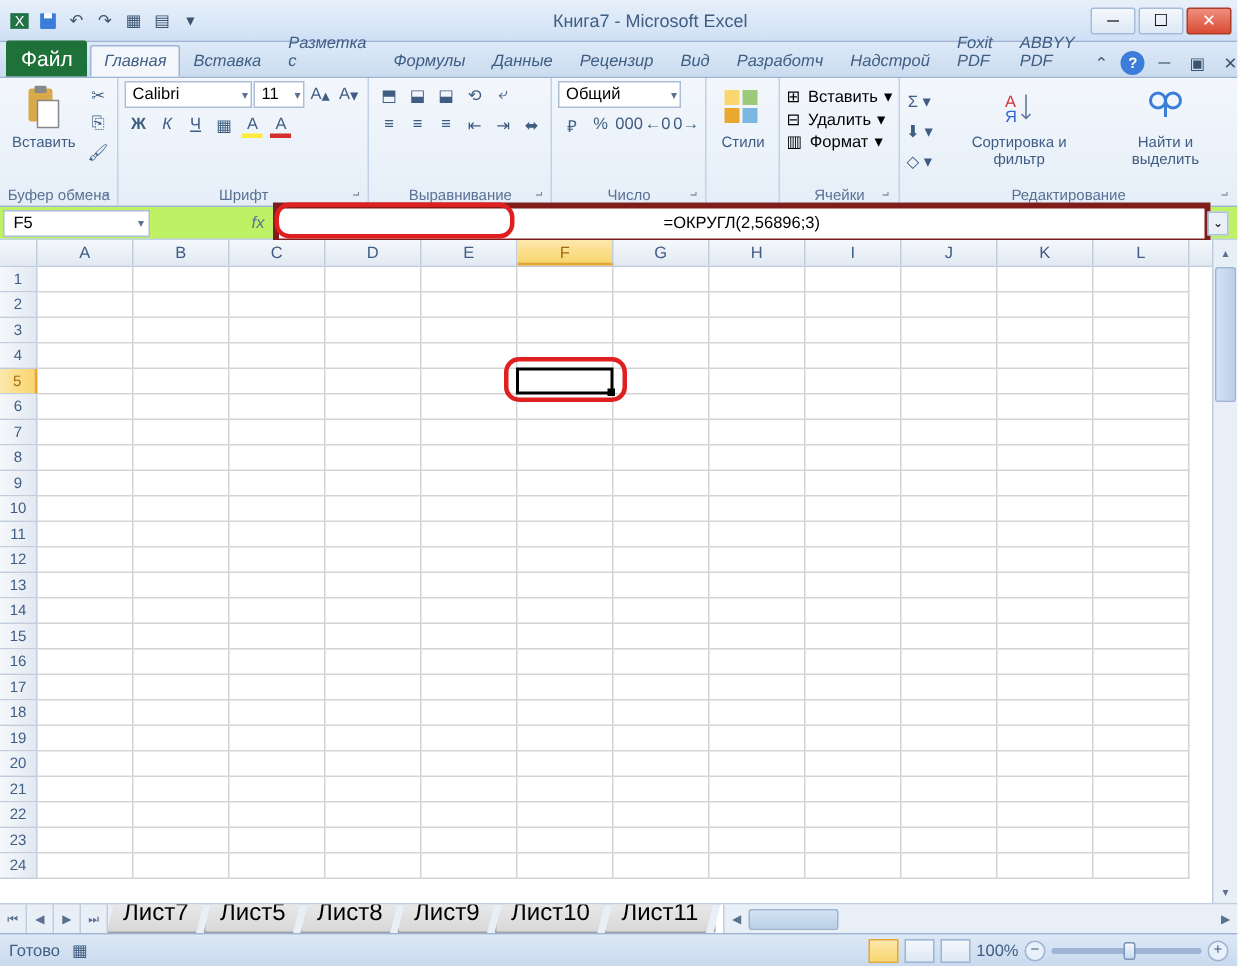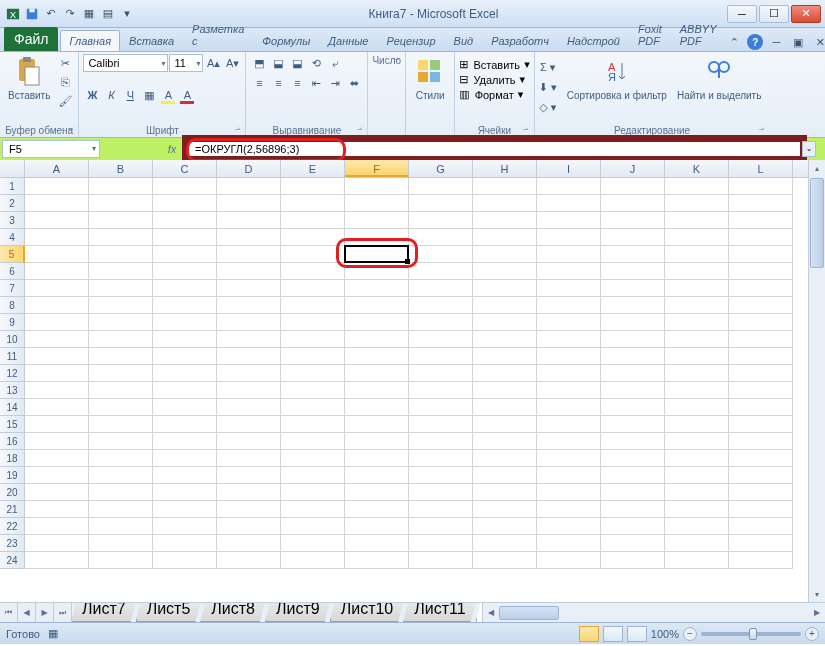--- a/index.html
+++ b/index.html
@@ -36,21 +36,21 @@
 .vstack { display:flex; flex-direction:column; gap:1px; }
 .hstack { display:flex; gap:1px; align-items:center; }
 .combo { border:1px solid #abc0d8; background:#fff; height:18px; padding:0 14px 0 4px; font-size:11px; display:flex; align-items:center; position:relative; }
 .combo::after { content:'▾'; position:absolute; right:2px; font-size:8px; color:#5a7194; }
 
 
 .fbar { height:22px; border-bottom:1px solid #c1d2e7; display:flex; align-items:center; background:#bef264; }
 .namebox { width:98px; border:1px solid #abc0d8; background:#fff; height:18px; margin:0 2px; padding:0 16px 0 6px; display:flex; align-items:center; position:relative; }
 .namebox::after { content:'▾'; position:absolute; right:3px; font-size:8px; color:#5a7194; }
 .fx-btn { width:20px; height:18px; display:flex; align-items:center; justify-content:center; font-style:italic; color:#5a7194; cursor:pointer; }
-.formula-input { flex:1; border:7px solid #7f1d1d; background:#fff; height:28px; margin-right:18px; padding:0 6px; display:flex; align-items:center; position:relative; }
+.formula-input { flex:1; border:4px solid #7f1d1d; background:#fff; height:28px; margin-right:18px; padding:0 6px; display:flex; align-items:center; position:relative;justify-content:center; }
 .f-highlight { position:absolute; left:-3px; top:-4px; width:160px; height:24px; border:3px solid #e02020; border-radius:10px; pointer-events:none; }
 .f-expand { position:absolute; right:-16px; width:14px; height:16px; border:1px solid #abc0d8; background:#e8eff7; display:flex; align-items:center; justify-content:center; font-size:8px; cursor:pointer; }
 
 
 .grid-wrap { position:relative; height:442px; background:#fff; overflow:hidden; }
 .col-headers { display:flex; height:18px; background:linear-gradient(#f5f8fb,#e2e9f2); border-bottom:1px solid #c1cddd; }
 .corner { width:25px; border-right:1px solid #c1cddd; background:linear-gradient(#f5f8fb,#e2e9f2); }
 .col-h { width:64px; border-right:1px solid #c1cddd; text-align:center; color:#3f5d83; line-height:18px; cursor:pointer; }
 .col-h.sel { background:linear-gradient(#fde8ad,#f9d66e); color:#a66b10; border-bottom:2px solid #e8a830; }
 .rows { position:relative; }
@@ -155,21 +155,21 @@
       <div class="vstack">
         <div class="smallbtn">✂</div>
         <div class="smallbtn">⎘</div>
         <div class="smallbtn">🖌</div>
       </div>
     </div>
     <div class="group-label">Буфер обмена</div>
   </div>
 
   <div class="group">
-    <div class="group-body vstack" style="gap:14px">
+    <div class="group-body vstack" style="gap:2px">
       <div class="hstack">
         <div class="combo" style="width:85px">Calibri</div>
         <div class="combo" style="width:34px">11</div>
         <div class="smallbtn">A<sup>▴</sup></div>
         <div class="smallbtn">A<sup>▾</sup></div>
       </div>
       <div class="hstack">
         <div class="smallbtn" style="font-weight:bold">Ж</div>
         <div class="smallbtn" style="font-style:italic">К</div>
         <div class="smallbtn" style="text-decoration:underline">Ч</div>
@@ -196,20 +196,30 @@
         <div class="smallbtn">≡</div>
         <div class="smallbtn">⇤</div>
         <div class="smallbtn">⇥</div>
         <div class="smallbtn">⬌</div>
       </div>
     </div>
     <div class="group-label">Выравнивание</div>
   </div>
 
   <div class="group">
+    <div class="group-body vstack" style="gap:2px">
+      <div class="combo" style="width:82px">Общий</div>
+      <div class="hstack">
+        <div class="smallbtn">₽</div>
+        <div class="smallbtn">%</div>
+        <div class="smallbtn">000</div>
+        <div class="smallbtn">←0</div>
+        <div class="smallbtn">0→</div>
+      </div>
+    </div>
     <div class="group-label">Число</div>
   </div>
 
   <div class="group">
     <div class="group-body">
       <div class="bigbtn">
         <div class="ico">
             <svg width="28" height="28">
               <rect x="2" y="2" width="10" height="10" fill="#f9d66e"></rect>
               <rect x="14" y="2" width="10" height="10" fill="#9cc97a"></rect>
@@ -526,20 +536,35 @@
         <div class="cell"></div>
         <div class="cell"></div>
         <div class="cell"></div>
         <div class="cell"></div>
         <div class="cell"></div>
         <div class="cell"></div>
         <div class="cell"></div>
         <div class="cell"></div>
       </div>
       <div class="row">
+        <div class="row-h">17</div>
+        <div class="cell"></div>
+        <div class="cell"></div>
+        <div class="cell"></div>
+        <div class="cell"></div>
+        <div class="cell"></div>
+        <div class="cell"></div>
+        <div class="cell"></div>
+        <div class="cell"></div>
+        <div class="cell"></div>
+        <div class="cell"></div>
+        <div class="cell"></div>
+        <div class="cell"></div>
+      </div>
+      <div class="row">
         <div class="row-h">18</div>
         <div class="cell"></div>
         <div class="cell"></div>
         <div class="cell"></div>
         <div class="cell"></div>
         <div class="cell"></div>
         <div class="cell"></div>
         <div class="cell"></div>
         <div class="cell"></div>
         <div class="cell"></div>

